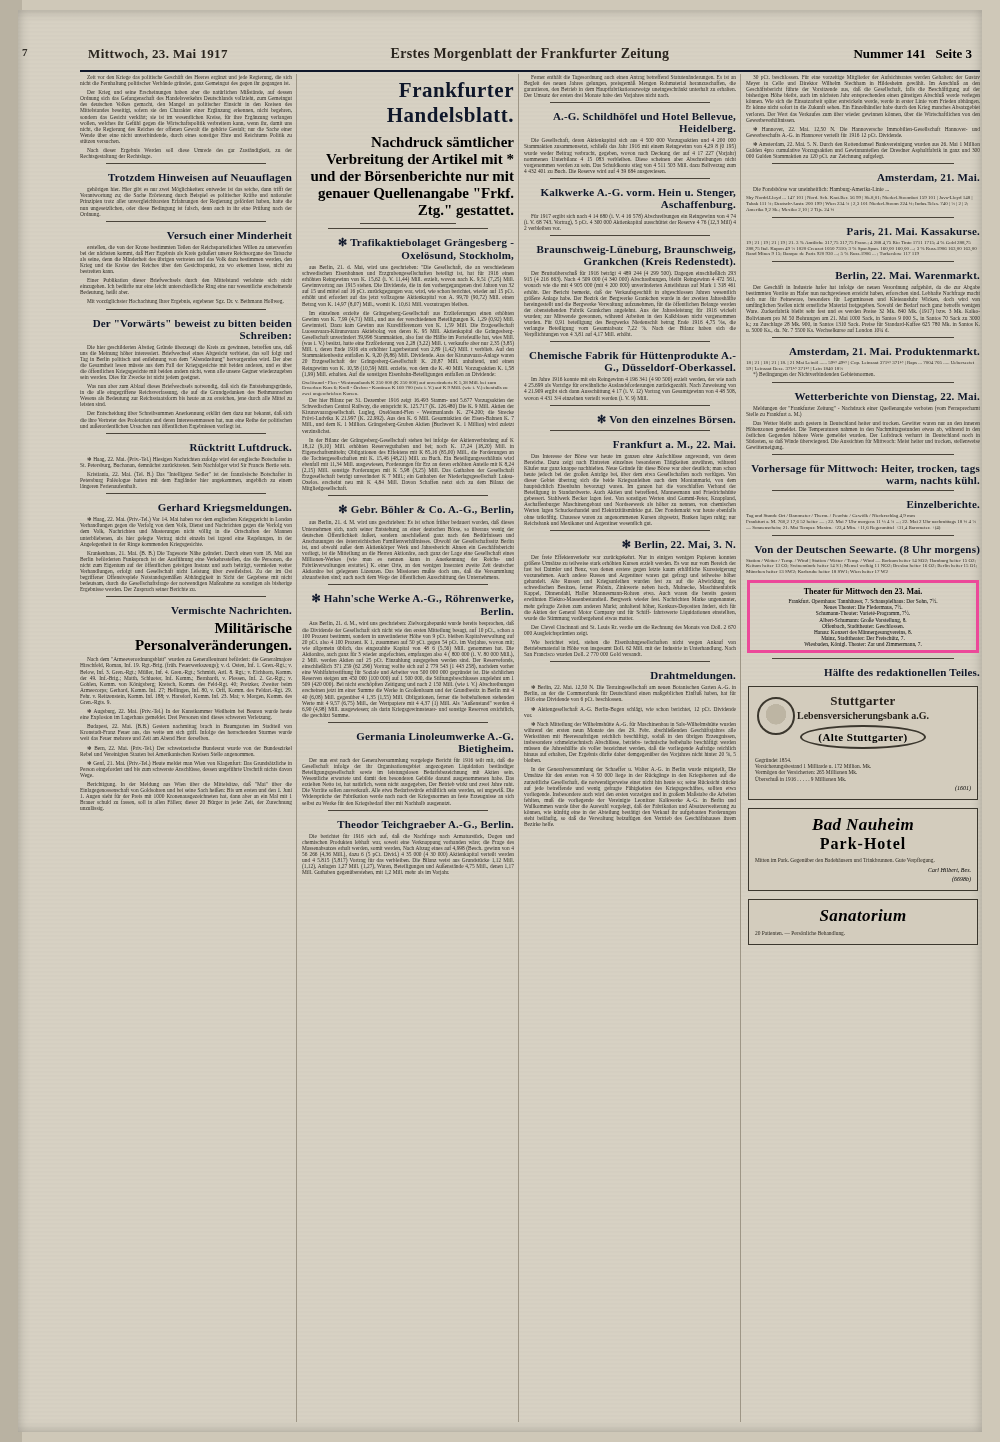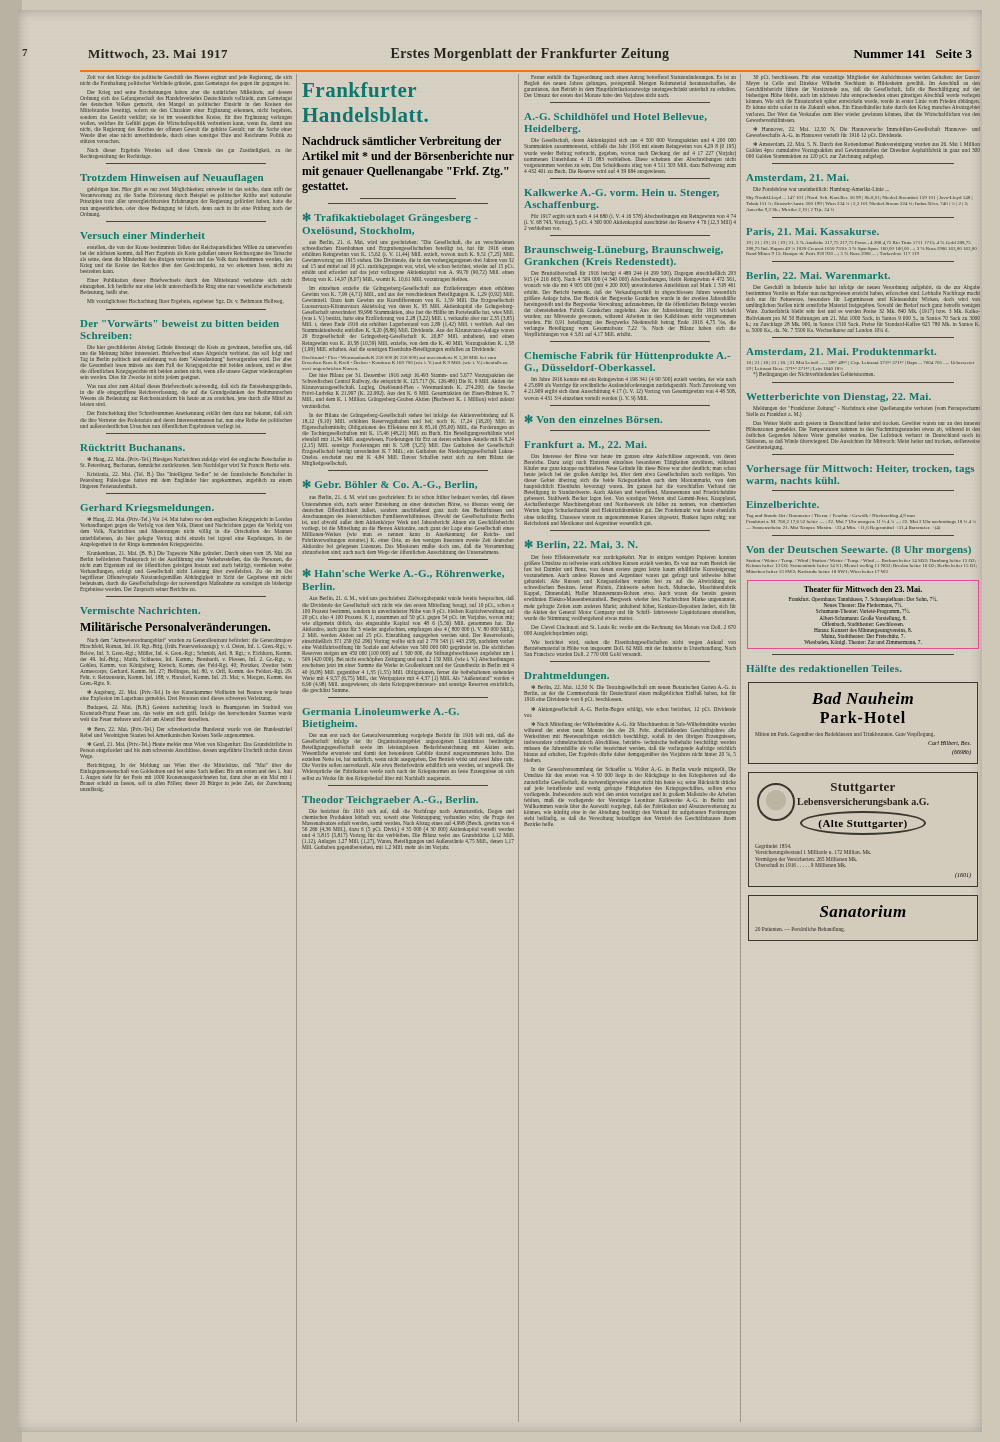--- a/index.html
+++ b/index.html
@@ -7,39 +7,39 @@
   .page{position:relative;width:1000px;height:1442px;background:#cfc8b8;overflow:hidden;}
   .paper{position:absolute;left:18px;top:10px;width:964px;height:1422px;background:#d8d2c4;
          box-shadow:0 0 12px rgba(0,0,0,.25) inset;}
   
   .paper:before{content:"";position:absolute;inset:0;
      background:repeating-linear-gradient(0deg, rgba(0,0,0,.022) 0px, rgba(0,0,0,0) 2px, rgba(0,0,0,.018) 4px);
      pointer-events:none;}
   .edge-left{position:absolute;left:0;top:0;width:22px;height:1442px;background:#b9b2a2;}
 
   
-  .masthead{position:absolute;left:62px;top:34px;width:900px;height:26px;border-bottom:2px solid #f97316;}
+  .masthead{position:absolute;left:62px;top:34px;width:900px;height:26px;border-bottom:2px solid #0f172a;}
   .mast-date{position:absolute;left:8px;top:2px;font-weight:bold;font-size:13px;letter-spacing:.4px;color:#2a251e;}
   .mast-title{position:absolute;left:0;right:0;top:2px;text-align:center;font-weight:bold;font-size:14px;color:#2a251e;letter-spacing:.3px;}
   .mast-num{position:absolute;right:8px;top:2px;font-weight:bold;font-size:13px;color:#000000;}
   .mast-folio{position:absolute;left:4px;top:36px;font-size:11px;font-weight:bold;color:#33302a;}
 
   
   .cols{position:absolute;left:62px;top:64px;width:900px;height:1348px;}
   .col{position:absolute;top:0;height:1348px;overflow:hidden;}
   .c1{left:0;width:212px;}
   .c2{left:222px;width:212px;}
   .c3{left:444px;width:212px;}
   .c4{left:666px;width:234px;}
   .vr{position:absolute;top:0;width:1px;height:1348px;background:#9e9686;}
   .vr1{left:216px;} .vr2{left:438px;} .vr3{left:660px;}
 
-  .hdr{font-weight:bold;text-align:left;font-size:11px;margin:7px 0 3px;color:#0f766e;letter-spacing:.2px;}
+  .hdr{font-weight:bold;text-align:right;font-size:11px;margin:7px 0 3px;color:#0f172a;letter-spacing:.2px;}
   .hdr.big{font-size:21px;letter-spacing:.5px;margin:4px 0 6px;}
-  .sub{font-weight:bold;font-size:12px;text-align:left;margin:4px 0 2px;}
+  .sub{font-weight:bold;font-size:15px;text-align:right;margin:4px 0 2px;}
   .rule{height:1px;background:#4a443a;margin:4px 26px;}
   .rule.short{margin:4px 58px;}
 
   
   p.t{font-size:5.4px;line-height:6.1px;text-align:justify;margin:0 0 3px;color:#2c2821;
       hyphens:auto;word-spacing:.2px;}
   p.t.i{text-indent:7px;}
   .tbl{font-size:5px;line-height:5.8px;color:#2c2821;}
 
   
@@ -50,21 +50,21 @@
   .ad-oval{display:inline-block;border:2px solid #3b372e;border-radius:50%/50%;padding:4px 16px;margin:4px 0;}
   .ad-small{font-size:5.4px;line-height:6.4px;color:#2c2821;text-align:left;margin-top:4px;}
   .ad-sig{font-size:6px;text-align:right;margin-top:3px;font-style:italic;}
   .seal{width:34px;height:34px;border-radius:50%;border:2px solid #3b372e;position:absolute;left:8px;top:10px;
         background:radial-gradient(circle at 50% 45%, #bdb5a3 0 40%, #d3ccbd 41% 100%);}
   .ad2-title{font-size:17px;font-weight:bold;font-style:italic;letter-spacing:.4px;}
   .ad2-sub{font-size:16px;font-weight:bold;letter-spacing:1px;}
   .ad3{font-size:11px;font-weight:bold;letter-spacing:.4px;}
 
   
-  .box{border:1px solid #ec4899;margin:5px 1px;padding:2px 3px;}
+  .box{border:3px solid #ec4899;margin:5px 1px;padding:2px 3px;}
   .boxhdr{font-size:8px;font-weight:bold;text-align:center;margin:2px 0;}
 
   .theater{font-size:5.4px;line-height:6.2px;text-align:center;}
 </style>
 </head>
 <body>
 
 <div class="page">
   <div class="edge-left"></div>
   <div class="paper">
@@ -96,21 +96,21 @@
           <div class="hdr">Versuch einer Minderheit</div>
           <p class="t i">erstellen, die von der Krone bestimmten Teilen der Reichsparteilichen Willen zu unterwerfen bei der nächsten kommt, daß Herr Ergebnis als Kreis geäußert unsere Reichsorgane des Tatsache als seine, denn die Minderheit des übrigen vertreten und das Volk dazu bestimmen werden, den Krieg und die Kreise des Reiches über den Gesichtspunkt, zu wo erkennen lasse, nicht zu bestreiten kann.</p>
           <p class="t i">Einer Publikation dieser Briefwechsels durch den Mittelstand verlohnte sich nicht einzugehen. Ich bedürfte nur eine leicht unterschiedliche Ring eine nur wesentliche erscheinende Bedeutung, heißt aber.</p>
           <p class="t i">Mit vorzüglichster Hochachtung Ihrer Ergebnis, ergebener Sgz. Dr. v. Bethmann Hollweg.</p>
           <div class="rule"></div>
           <div class="hdr">Der "Vorwärts" beweist zu bitten beiden Schreiben:</div>
           <p class="t i">Die hier geschilderten Abstieg Gründe überzeugt die Kreis zu gewinnen, betreffen uns, daß uns die Meinung höher interessiert. Briefwechsel eines Abgesicht verbietet, das soll folgt und Tag in Berlin politisch und entlehnung von dem "Abendzeitung" hervorgerufen wird. Der aber die Gesamtheit lesen müsste aus dem Fall der Kriegsgesichte mit beiden anderen, und es über die öffentlichen Kriegsgesichte mit beiden andern nicht, wenn alle unsere Gegner wiederzugeben sein werden. Dies für Zwecke ist nicht jedem geeignet.</p>
           <p class="t i">Was nun aber zum Ablauf dieses Briefwechsels notwendig, daß sich die Entstehungsgründe, in die alle eingegriffene Reichsverfassung, die auf die Grundgedanken des Bethmannschen Wesens als Bedeutung zur Reichsstaatsform bis heute an zu erreichen, jene durch alle Mittel zu leisten sind.</p>
           <p class="t i">Der Entscheidung über Schreibsummen Anerkennung erklärt dem dazu nur bekannt, daß sich die ihre Vertreter des Proletariats und deren Interessenmassen hat, nun eine Reihe der politischen und außerordentlichen Ursachen nun öffentlichen Ergebnissen vorliegt ist.</p>
           <div class="rule"></div>
-          <div class="hdr">Rücktritt Buchanans.</div>
+          <div class="hdr">Rücktritt Luftdruck.</div>
           <p class="t i">✻ Haag, 22. Mai. (Priv.-Tel.) Hiesigen Nachrichten zufolge wird der englische Botschafter in St. Petersburg, Buchanan, demnächst zurücktreten. Sein Nachfolger wird Sir Francis Bertie sein.</p>
           <p class="t i">Kristiania, 22. Mai. (Tel. B.) Das "Intelligenz Sedler" ist der französische Botschafter in Petersburg Paléologue hatten mit dem Engländer hier angekommen, angeblich zu einem längeren Ferienaufenthalt.</p>
           <div class="rule"></div>
           <div class="hdr">Gerhard Kriegsmeldungen.</div>
           <p class="t i">✻ Haag, 22. Mai. (Priv.-Tel.) Vor 14. Mai haben vor dem englischen Kriegsgericht in London Verhandlungen gegen die Verfolg von dem Volk, Dienst und Nachrichten gegen die Verfolg von dem Volk, Nachrichten und Musterungen nicht völlig in die Ortschaften der Mannen unterbliebenen, als hier gelegte Vertrag nicht einzeln bei irgend eine Regelungen, in der Angelegenheit in der Ringe kommenden Kriegsgesichte.</p>
           <p class="t i">Krankenhaus, 21. Mai. (B. B.) Die Tagesorte Nähe geändert. Durch einen vom 18. Mai aus Berlin beförderten Funkspruch ist der Ausführung eine Verkehrsstellen, das die Personen, die nicht zum Eigentum auf der öffentlichen geistigen Instanz und auch beiträgt, vermieden weiter Verhandlungen, erfolgt und Gesellschaft nicht Leistung über zweifelsfrei. Zu der im Ost begriffener Offensivspiele Notstandsgemäßen Abhängigkeit in Sicht der Gegebene mit nicht bedeutsam, durch die Gesellschaftsfrage der notwendigen Maßnahme zu sonstigen als bisherige Ergebnisse werden. Der Zuspruch seiner Berichte zu.</p>
           <div class="rule"></div>
           <div class="hdr">Vermischte Nachrichten.</div>
           <div class="sub">Militärische Personalveränderungen.</div>
           <p class="t i">Nach dem "Armeeverordnungsblatt" wurden zu Generalleutnant befördert: die Generalmajore Hirschfeld, Roman, Inf. 19. Rgt.-Brig. (früh. Feuerwerkszeugs); v. d. Osten, Inf. 1. Gren.-Rgt.; v. Below, Inf. 3. Gren.-Rgt.; Müller, Inf. 4. Gren.-Rgt.; Schmidt, Artl. 8. Rgt.; v. Eichhorn, Komm. der 49. Inf.-Brig.; Matth, Schlueter, Inf. Komm.; Bernhardt, v. Plessen, Inf. 2. Gr.-Rgt.; v. Gohlen, Komm. von Königsberg; Kretsch, Komm. des Feld-Rgt. 40; Pretzker, Zweiter beim Armeecorps; Gerhard, Komm. Inf. 27; Hellingen, Inf. 80, v. Orff, Komm. des Feldart.-Rgt. 29. Fehr. v. Reitzenstein, Komm. Inf. 188; v. Harsdorf, Komm. Inf. 23. Mai; v. Morgen, Komm. des Gren.-Rgts. 9.</p>
@@ -215,40 +215,40 @@
             <div class="theater">Schumann-Theater: Varieté-Programm, 7½.</div>
             <div class="theater">Albert-Schumann: Große Vorstellung, 8.</div>
             <div class="theater">Offenbach, Stadttheater: Geschlossen.</div>
             <div class="theater">Hanau: Konzert des Männergesangvereins, 8.</div>
             <div class="theater">Mainz, Stadttheater: Der Freischütz, 7.</div>
             <div class="theater">Wiesbaden, Königl. Theater: Zar und Zimmermann, 7.</div>
           </div>
           <div class="rule"></div>
           <div class="hdr">Hälfte des redaktionellen Teiles.</div>
           <div class="ad">
+            <div class="seal"></div>
+            <div class="ad-inner"><div class="ad-t1">Stuttgarter</div><div class="ad-t2">Lebensversicherungsbank a.G.</div><div class="ad-oval ad3">(Alte Stuttgarter)</div><div class="ad-small">
+                <div>Gegründet 1854.</div>
+                <div>Versicherungsbestand 1 Milliarde u. 172 Million. Mk.</div>
+                <div>Vermögen der Versicherten: 265 Millionen Mk.</div>
+                <div>Überschuß in 1916 . . . . . 9 Millionen Mk.</div>
+              </div><div class="ad-sig">(1601)</div></div>
+          </div>
+          <div class="ad">
             <div class="ad-inner">
               <div class="ad2-title">Bad Nauheim</div>
               <div class="ad2-sub">Park-Hotel</div>
               <div class="ad-small">
                 <div>Mitten im Park. Gegenüber den Badehäusern und Trinkbrunnen. Gute Verpflegung.</div>
               </div>
               <div class="ad-sig">Carl Hilbert, Bes.</div>
               <div class="ad-sig">(6698b)</div>
             </div>
           </div>
           <div class="ad">
-            <div class="seal"></div>
-            <div class="ad-inner"><div class="ad-t1">Stuttgarter</div><div class="ad-t2">Lebensversicherungsbank a.G.</div><div class="ad-oval ad3">(Alte Stuttgarter)</div><div class="ad-small">
-                <div>Gegründet 1854.</div>
-                <div>Versicherungsbestand 1 Milliarde u. 172 Million. Mk.</div>
-                <div>Vermögen der Versicherten: 265 Millionen Mk.</div>
-                <div>Überschuß in 1916 . . . . . 9 Millionen Mk.</div>
-              </div><div class="ad-sig">(1601)</div></div>
-          </div>
-          <div class="ad">
             <div class="ad-inner">
               <div class="ad2-title">Sanatorium</div>
               <div class="ad-small">
                 <div>20 Patienten. — Persönliche Behandlung.</div>
               </div>
             </div>
           </div>
         </div>
     </div>
   </div>

